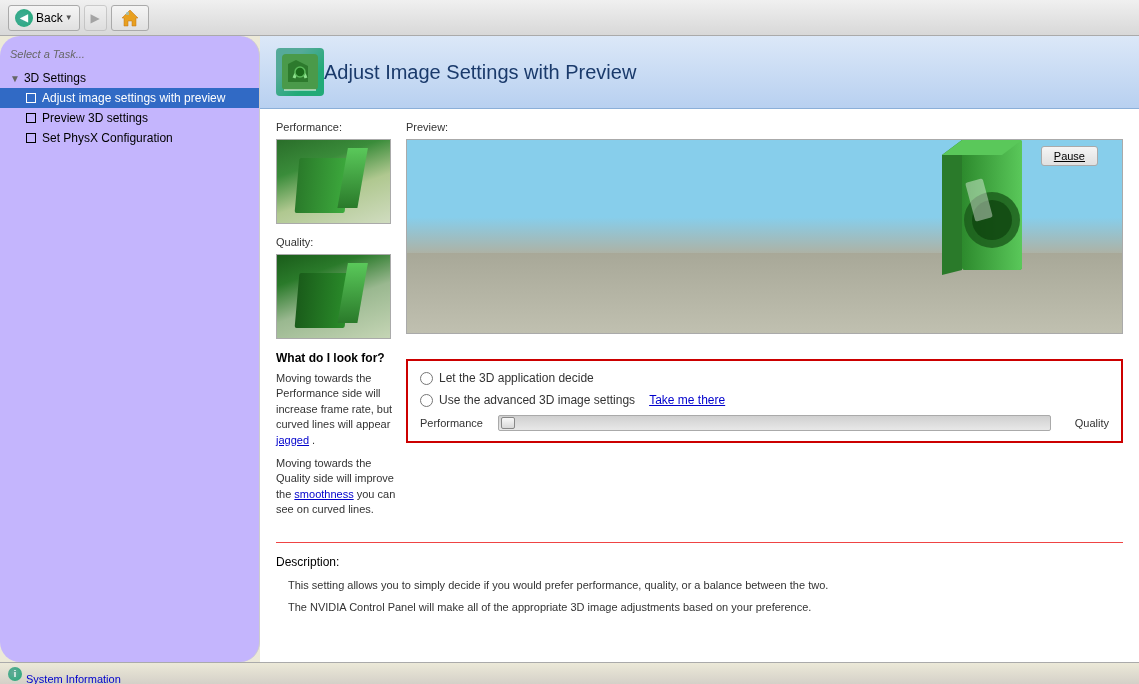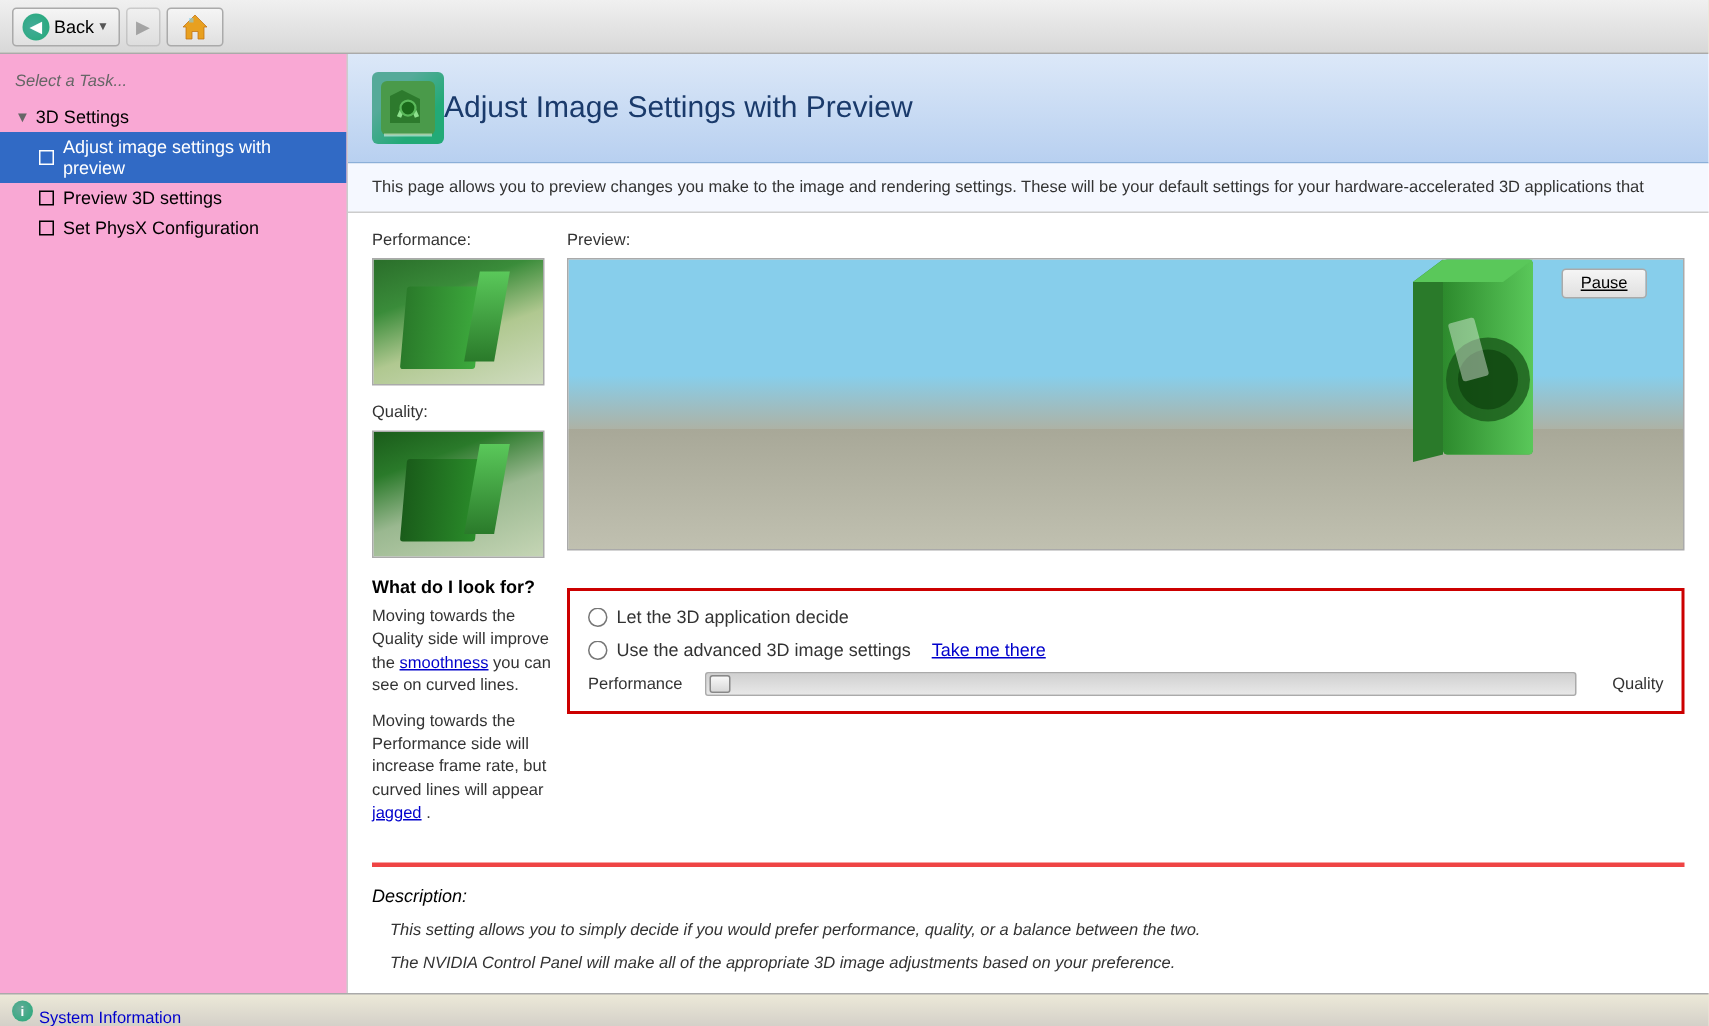--- a/index.html
+++ b/index.html
@@ -46,26 +46,27 @@
     }
 
     
     .main-layout {
       display: flex;
       height: calc(684px - 36px - 22px);
     }
 
     
     .sidebar {
-      width: 232px;
-      background: #f9a8d4;
+      width: 260px;
+      background: #c4b5fd;
       border-right: 1px solid #ccc;
       padding: 8px 0;
       overflow-y: auto;
       flex-shrink: 0;
+      border-radius: 20px;
     }
     .sidebar-title {
       font-size: 11px;
       color: #666;
       padding: 4px 10px 8px;
       font-style: italic;
     }
     .sidebar-group {
       padding: 0;
     }
@@ -296,22 +297,21 @@
       background: linear-gradient(to bottom, #f8f8f8, #d8d8d8);
       border: 1px solid #888;
       border-radius: 2px;
       cursor: pointer;
     }
 
     
     .description-section {
       margin-top: 16px;
       padding-top: 12px;
-      border-top: 3px solid #ef4444;
-      font-style: italic;
+      border-top: 1px solid #ef4444;
     }
     .desc-title {
       font-size: 12px;
       margin-bottom: 8px;
     }
     .desc-text {
       font-size: 11px;
       color: #333;
       line-height: 1.5;
       margin-left: 12px;
@@ -337,20 +337,21 @@
       width: 14px;
       height: 14px;
       background: radial-gradient(circle at 40% 40%, #6a9, #2a7);
       border-radius: 50%;
       margin-right: 4px;
       display: flex; align-items: center; justify-content: center;
       font-size: 9px; color: white; font-weight: bold;
     }
     .status-link {
       color: #0000cc;
+      text-decoration: underline;
       cursor: pointer;
       margin-top: 11px;
     }
 
     
     .home-icon-svg { width: 20px; height: 20px; }
 
     
     .nvidia-icon {
       width: 48px; height: 48px;
@@ -419,45 +420,44 @@
         <svg width="40" height="40" viewBox="0 0 40 40">
           <rect x="2" y="2" width="36" height="36" rx="4" fill="#4a9a4a"></rect>
           <path d="M8 30 L8 12 L16 8 L28 14 L28 30 Z" fill="#2d7a2d" stroke="none"></path>
           <path d="M14 26 Q20 10 26 26" fill="none" stroke="#8de08d" stroke-width="3"></path>
           <circle cx="20" cy="20" r="5" fill="#1a6a1a" stroke="#5ab85a" stroke-width="1.5"></circle>
         </svg>
       </div>
       <h1 class="page-title">Adjust Image Settings with Preview</h1>
     </div>
 
-    <div class="page-description">This page allows you to preview changes you make to the image and rendering settings. These will be your default settings for your hardware-accelerated 3D applications that</div>
 
     <div class="content-body">
       <div class="two-col">
 
         <div class="left-col">
           <div class="section-label">Performance:</div>
           <div class="thumbnail thumb-perf">
             <div class="thumb-shape"></div>
           </div>
           <div class="section-label">Quality:</div>
           <div class="thumbnail thumb-quality">
             <div class="thumb-shape" style="background: linear-gradient(to right, #1a5c1a, #2a8c2a);"></div>
           </div>
           <div class="what-section">
             <div class="what-title">What do I look for?</div>
             <div class="what-text">
+              <span>Moving towards the Performance side will increase frame rate, but curved lines will appear</span>
+              <span class="link-text">jagged</span>
+              <span>.</span>
+            </div>
+            <div class="what-text">
               <span>Moving towards the Quality side will improve the</span>
               <span class="link-text">smoothness</span>
               <span>you can see on curved lines.</span>
-            </div>
-            <div class="what-text">
-              <span>Moving towards the Performance side will increase frame rate, but curved lines will appear</span>
-              <span class="link-text">jagged</span>
-              <span>.</span>
             </div>
           </div>
         </div>
 
         <div class="right-col">
           <div class="section-label">Preview:</div>
           <div class="preview-area">
 
             <div style="position:absolute; bottom:0; left:0; right:0; height:80px; background: linear-gradient(to bottom, #a8a898, #c0c0b0);"></div>
 

